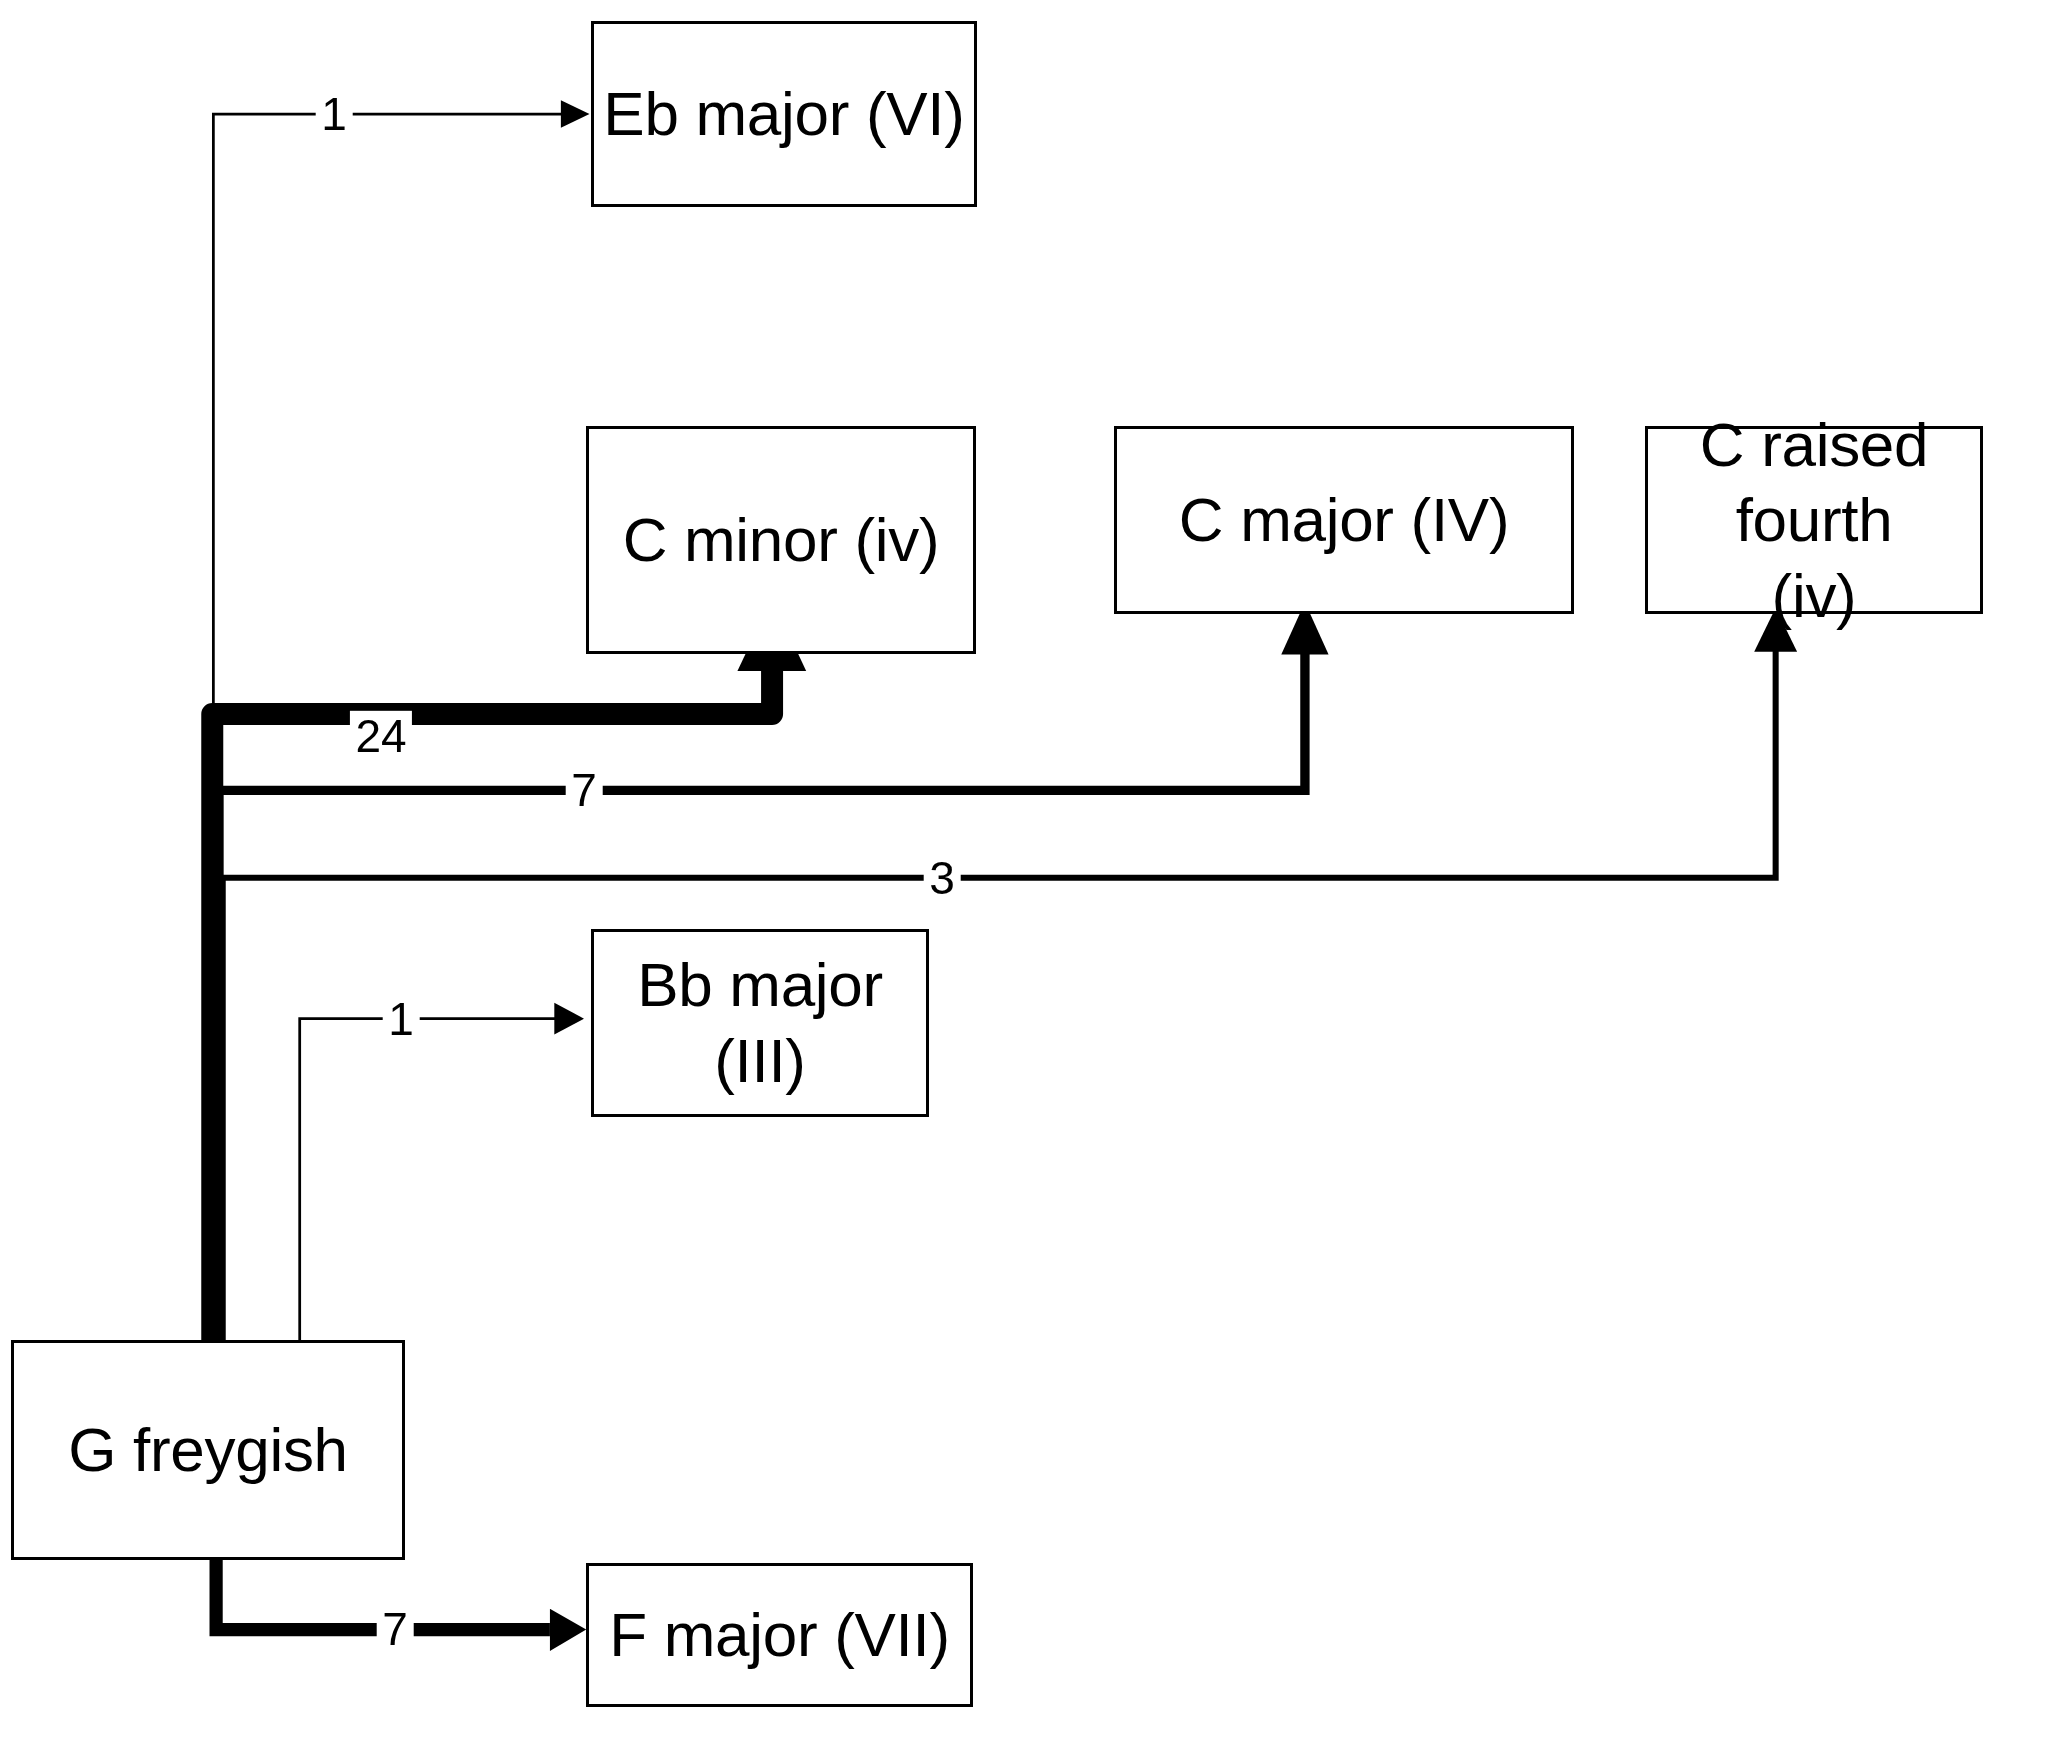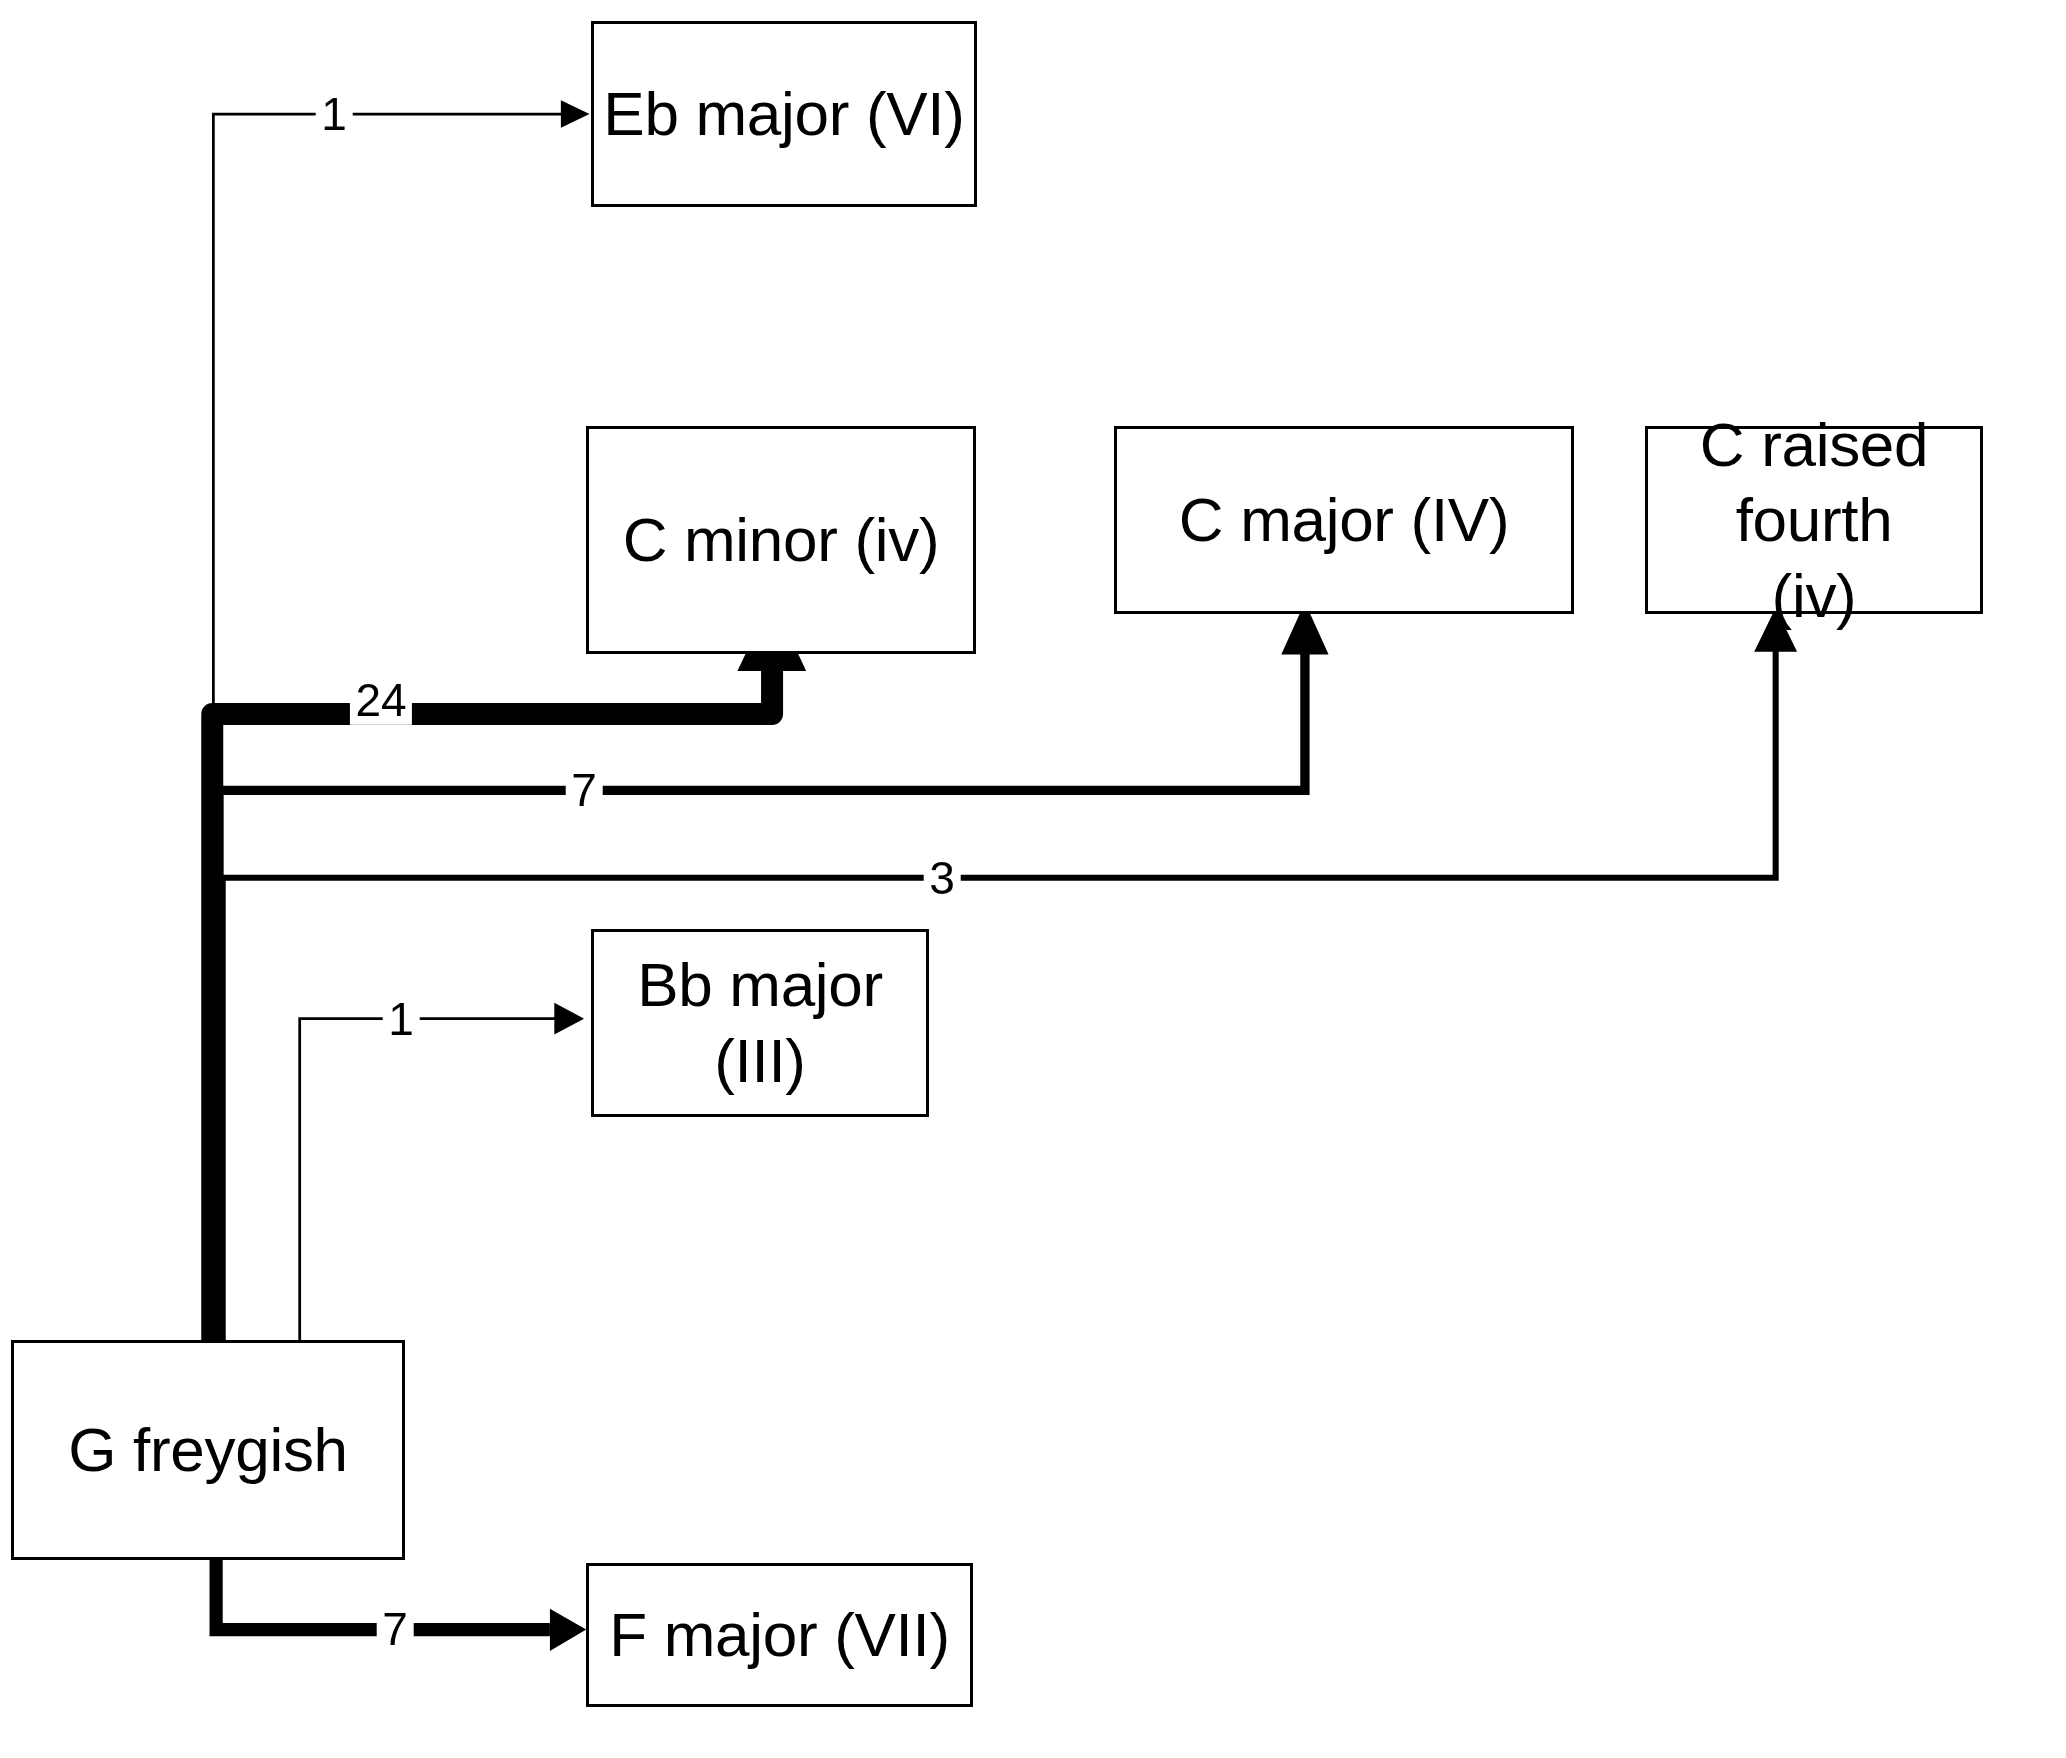--- a/index.html
+++ b/index.html
@@ -115,21 +115,21 @@
   <div class="node-box" style="left:11px; top:1340px; width:394px; height:220px;">
     <span>G freygish</span>
   </div>
 
   <div class="node-box" style="left:586px; top:1555px; width:387px; height:144px;margin-top:8px;">
     <span>F major (VII)</span>
   </div>
 
   <div class="edge-label" style="left:334px; top:114px;">1</div>
 
-  <div class="edge-label" style="left:381px; top:700px;">24</div>
+  <div class="edge-label" style="left:381px; top:736px;">24</div>
 
   <div class="edge-label" style="left:584px; top:790px;">7</div>
 
   <div class="edge-label" style="left:942px; top:878px;">3</div>
 
   <div class="edge-label" style="left:401px; top:1019px;">1</div>
 
   <div class="edge-label" style="left:395px; top:1629px;">7</div>
 
 </div>

